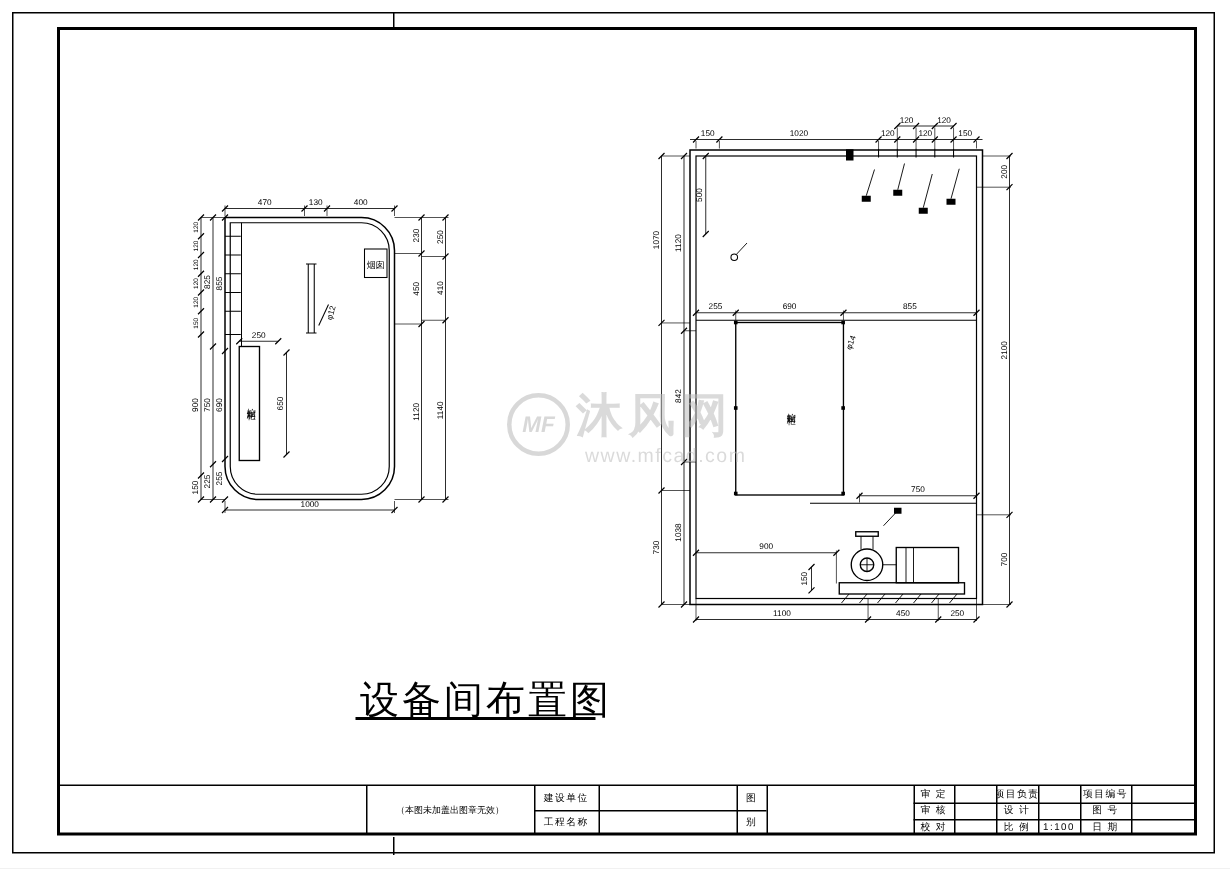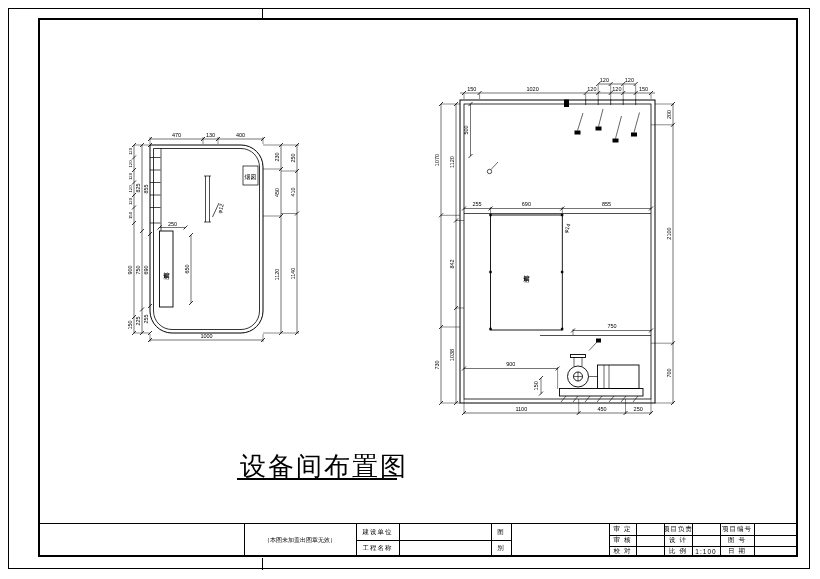--- a/index.html
+++ b/index.html
@@ -181,20 +181,27 @@
       <text class="dim" x="602" y="410.6">450</text>
       <text class="dim" x="638.2" y="410.6">250</text>
       <text class="dim" x="468" y="130" transform="rotate(-90 468 130)">500</text>
       <text class="dim" x="612" y="328.2">750</text>
       <text class="dim" x="510.8" y="366.2">900</text>
       <text class="dim" x="538.3" y="385.8" transform="rotate(-90 538.3 385.8)">150</text>
       <text class="dim" x="569" y="229" transform="rotate(-70 569 229)">φ14</text>
     </g>
   </svg>
 
+  <div class="watermark">
+    <div class="wm-circle">
+      <span>MF</span>
+    </div>
+    <div class="wm-brand">沐风网</div>
+    <div class="wm-url">www.mfcad.com</div>
+  </div>
 
   <div class="caption">设备间布置图</div>
   <div class="caption-underline"></div>
 
   <div class="titleblock">
     <div class="vline" style="left:205px;"></div>
     <div class="vline" style="left:317px;"></div>
     <div class="vline" style="left:360px;"></div>
     <div class="vline" style="left:452px;"></div>
     <div class="vline" style="left:472px;"></div>

